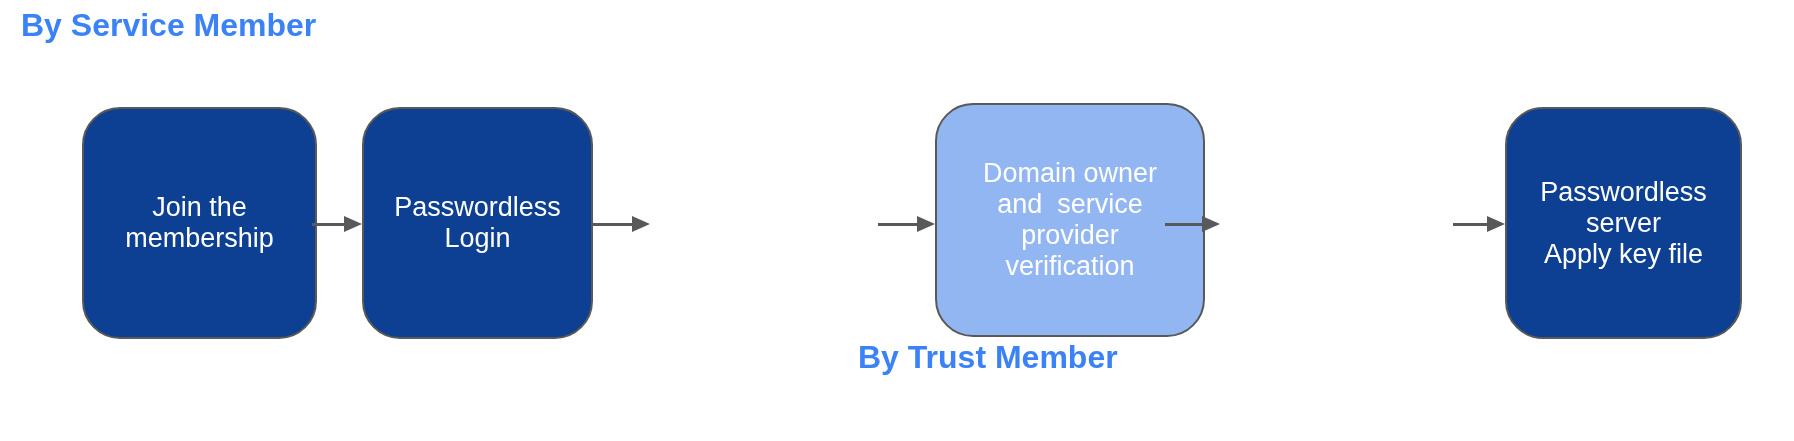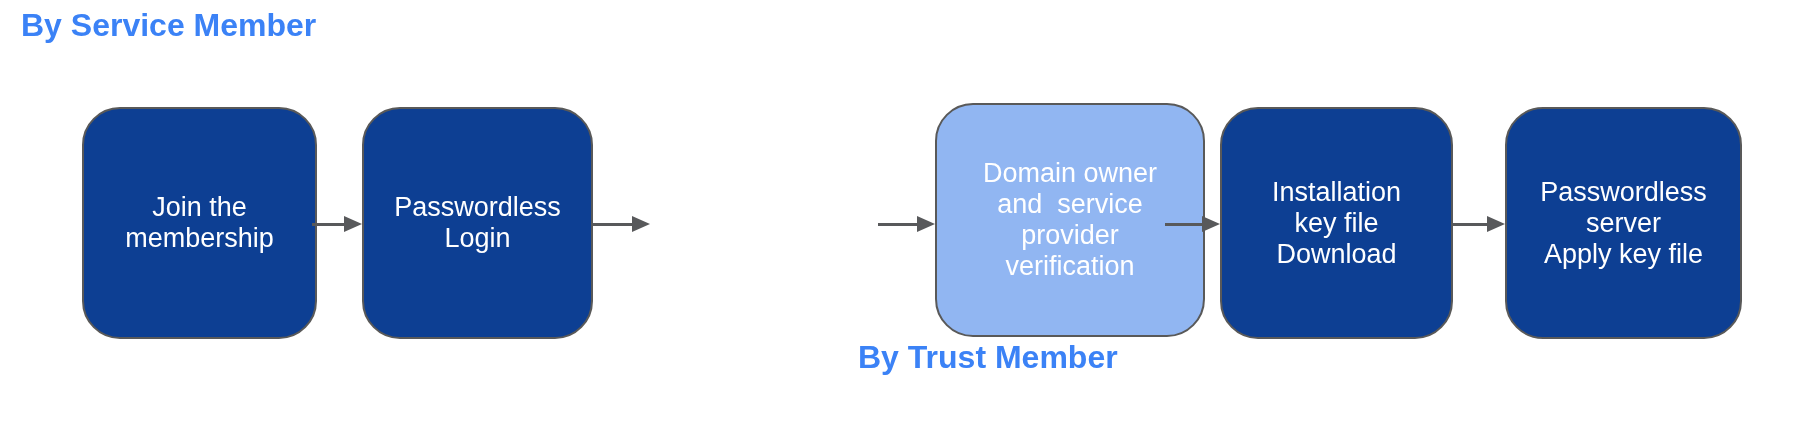--- a/index.html
+++ b/index.html
@@ -127,25 +127,20 @@
 and  service
 provider
 verification</span>
   </div>
 
   <div class="connector conn-4">
     <span class="line"></span>
     <span class="head"></span>
   </div>
 
-  <div class="step step-5">
-    <span class="label">Installation
-key file
-Download</span>
-  </div>
 
   <div class="connector conn-5">
     <span class="line"></span>
     <span class="head"></span>
   </div>
 
   <div class="step step-6">
     <span class="label">Passwordless
 server
 Apply key file</span>

